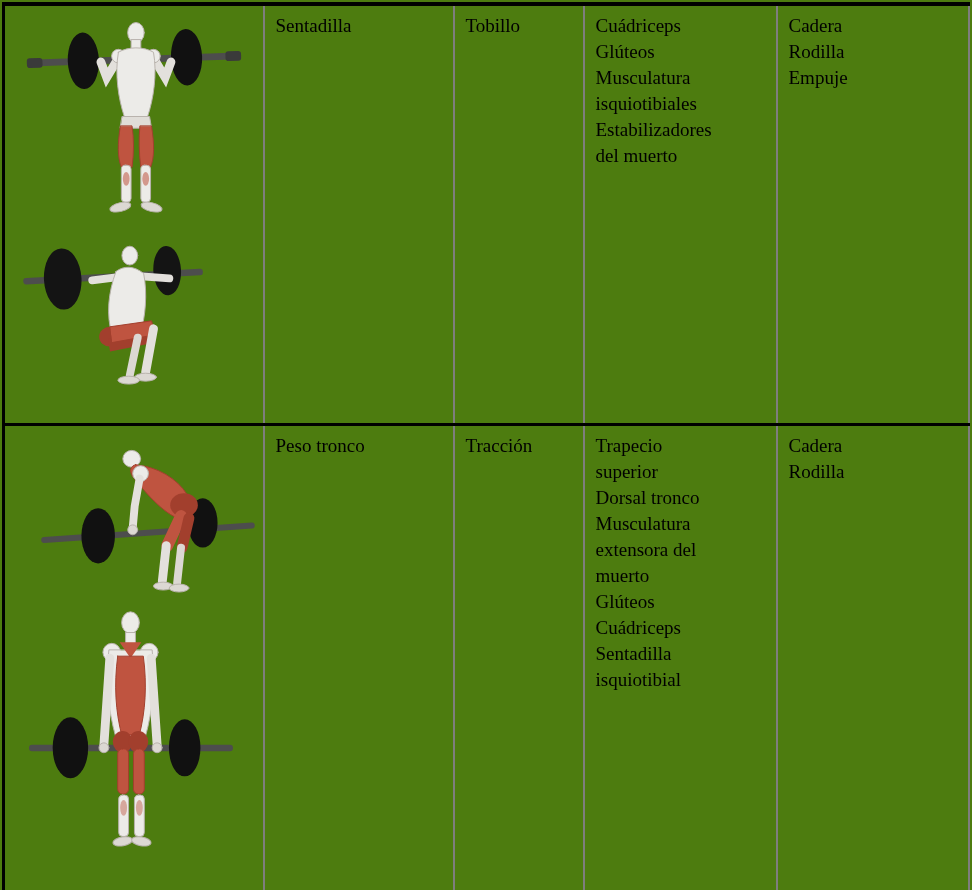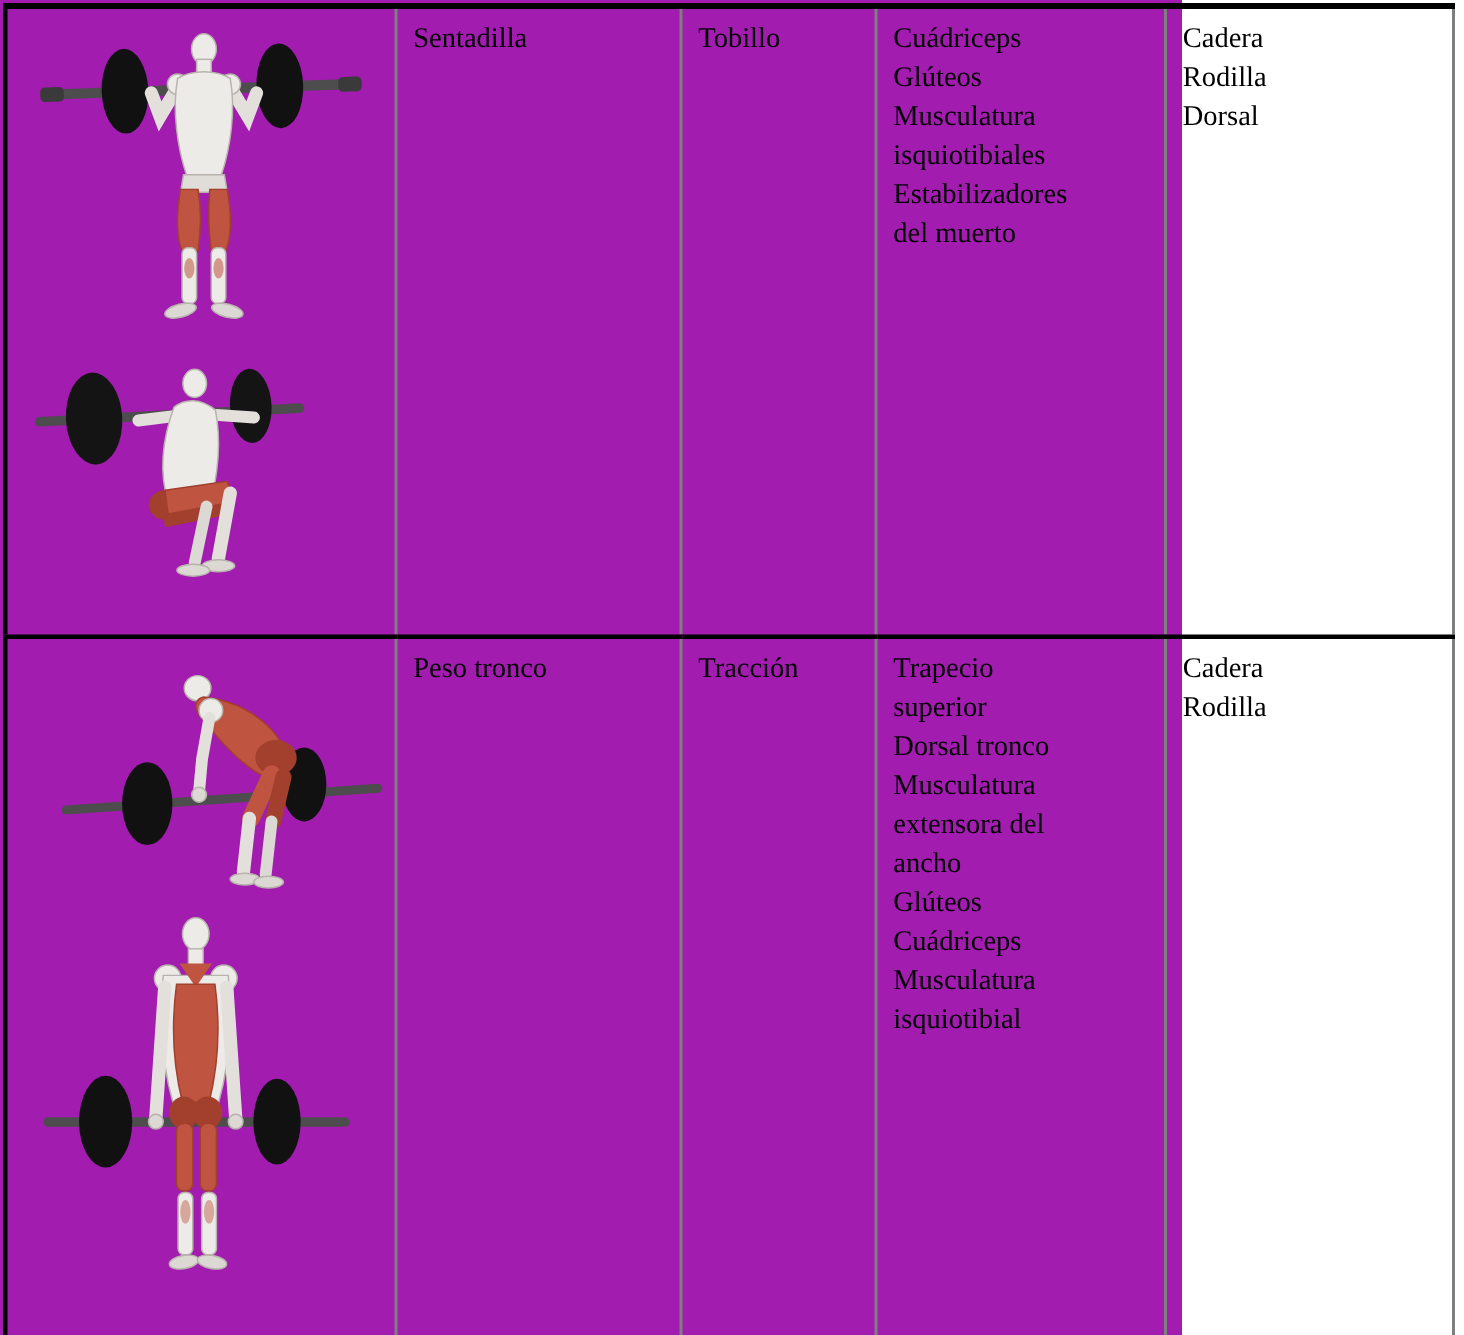--- a/index.html
+++ b/index.html
@@ -3,23 +3,23 @@
 <meta charset="utf-8">
 <style>
   html, body {
     margin: 0;
     padding: 0;
     background: #ffffff;
     font-family: "Liberation Serif", "DejaVu Serif", serif;
     color: #000000;
   }
   .page {
-    width: 788px;
+    width: 972px;
     height: 890px;
-    background: #a21caf;
+    background: #4d7c0f;
     box-sizing: border-box;
     padding: 2px 0 16px 2px;
   }
   table.ex-table {
     border-collapse: collapse;
     table-layout: fixed;
     width: 968px;
     border-top: 4px solid #000000;
     border-bottom: 4px solid #000000;
     border-left: 3px solid #000000;
@@ -128,21 +128,21 @@
               <div class="muscle-item">Cuádriceps</div>
               <div class="muscle-item">Glúteos</div>
               <div class="muscle-item">Musculatura isquiotibiales</div>
               <div class="muscle-item">Estabilizadores del muerto</div>
             </div>
         </td>
         <td class="cell-text">
           <div>
               <div class="joint-item">Cadera</div>
               <div class="joint-item">Rodilla</div>
-              <div class="joint-item">Dorsal</div>
+              <div class="joint-item">Empuje</div>
             </div>
         </td>
       </tr>
 
       <tr class="ex-row-last">
         <td class="cell-images">
           <div class="img-stack">
 
             <svg class="fig fig-c" width="222" height="158" viewBox="0 0 225 160">
               <g>
@@ -201,24 +201,24 @@
         <td class="cell-text">
           <div>Peso tronco</div>
         </td>
         <td class="cell-text">
           <div>Tracción</div>
         </td>
         <td class="cell-text">
           <div>
               <div class="muscle-item">Trapecio superior</div>
               <div class="muscle-item">Dorsal tronco</div>
-              <div class="muscle-item">Musculatura extensora del ancho</div>
+              <div class="muscle-item">Musculatura extensora del muerto</div>
               <div class="muscle-item">Glúteos</div>
               <div class="muscle-item">Cuádriceps</div>
-              <div class="muscle-item">Musculatura isquiotibial</div>
+              <div class="muscle-item">Sentadilla isquiotibial</div>
             </div>
         </td>
         <td class="cell-text">
           <div>
               <div class="joint-item">Cadera</div>
               <div class="joint-item">Rodilla</div>
             </div>
         </td>
       </tr>
 

